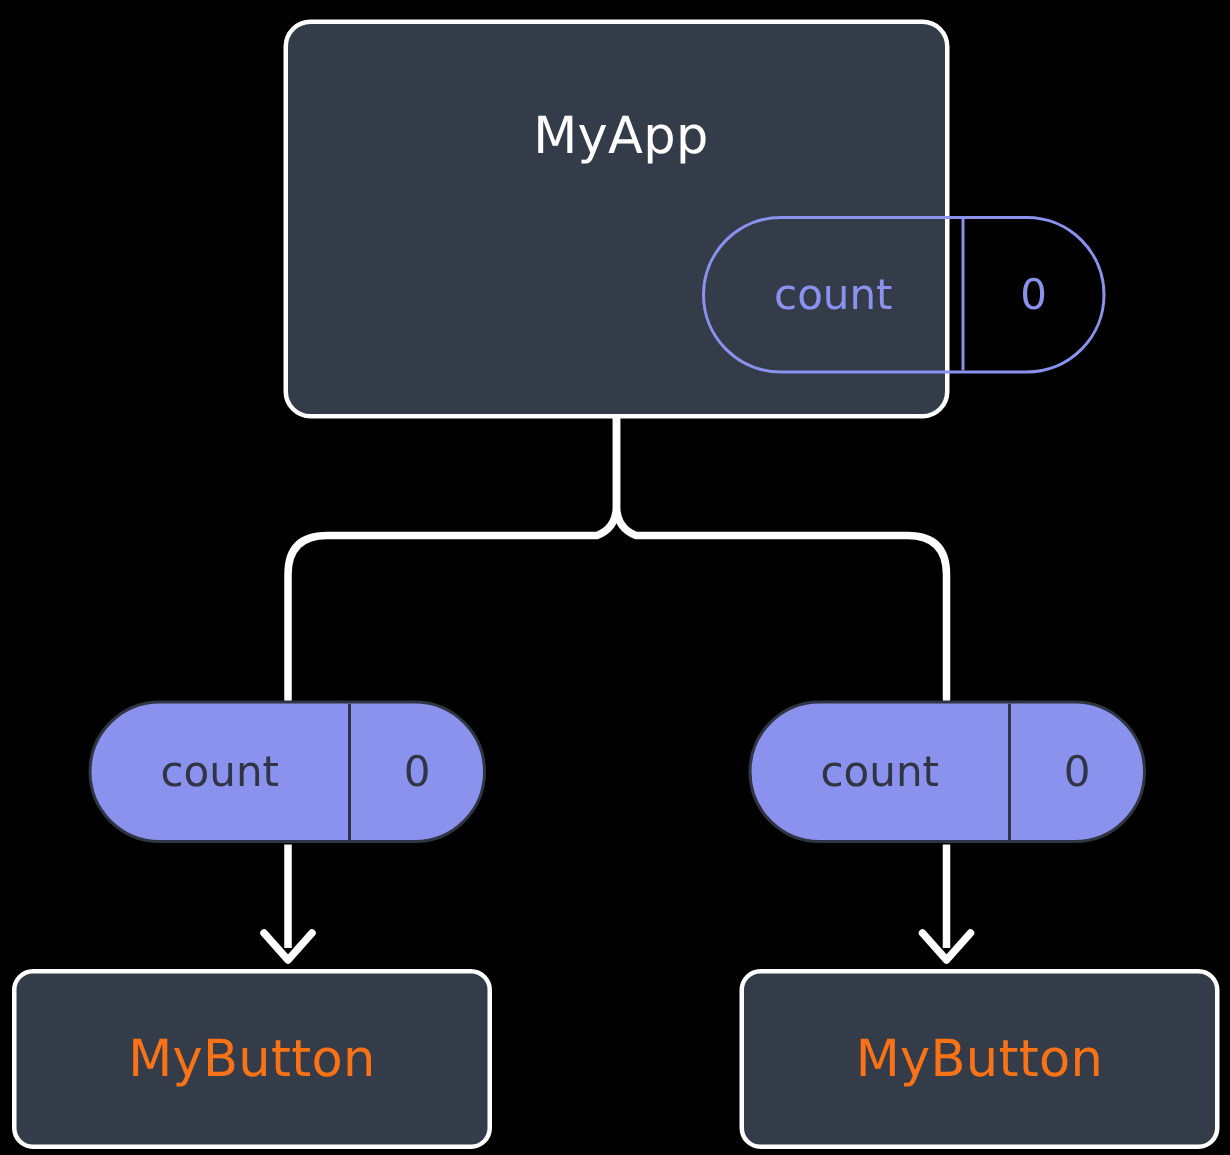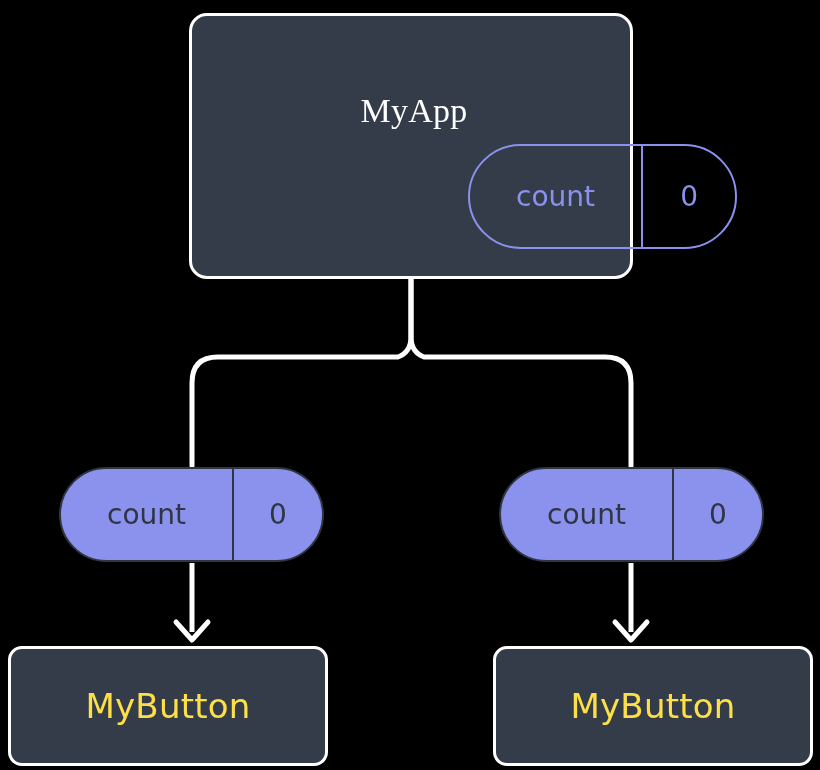--- a/index.html
+++ b/index.html
@@ -33,46 +33,45 @@
     position: absolute;
     box-sizing: border-box;
     background: #343c4a;
     border: 3px solid #ffffff;
     border-radius: 14px;
     display: flex;
     align-items: center;
     justify-content: center;
   }
   .comp-title {
-    color: #fde047;
+    color: #f97316;
     font-size: 34px;
     font-weight: 400;
     letter-spacing: 0.2px;
     white-space: nowrap;
   }
 
   #myapp-box {
     left: 189px;
     top: 13px;
     width: 444px;
     height: 266px;
     border-radius: 18px;
     display: block;
   }
   #myapp-title {
     position: absolute;
     left: 0;
     top: 0;
     width: 444px;
     text-align: center;
-    margin-top: 76px;
+    margin-top: 55px;
     color: #ffffff;
     font-size: 34px;
     white-space: nowrap;
-    font-family: Liberation Serif, serif;
   }
 
   #mybutton-left-box {
     left: 8px;
     top: 646px;
     width: 320px;
     height: 120px;
   }
   #mybutton-right-box {
     left: 493px;

